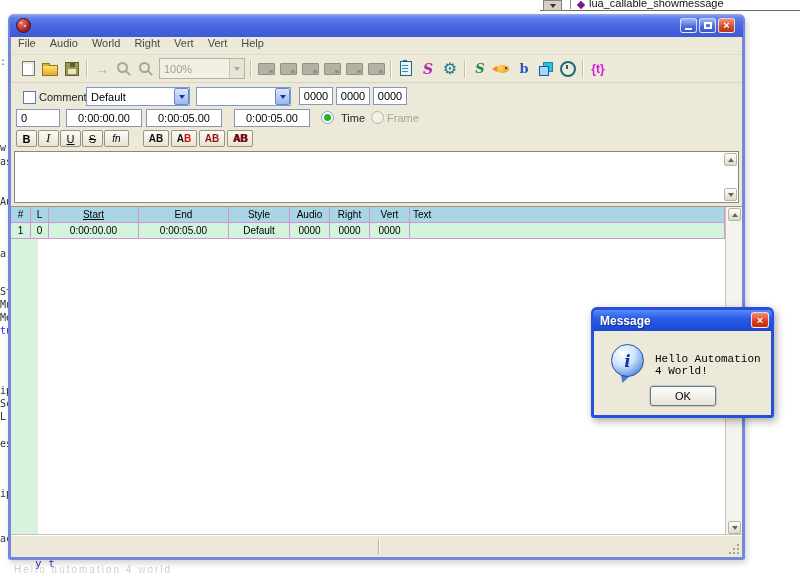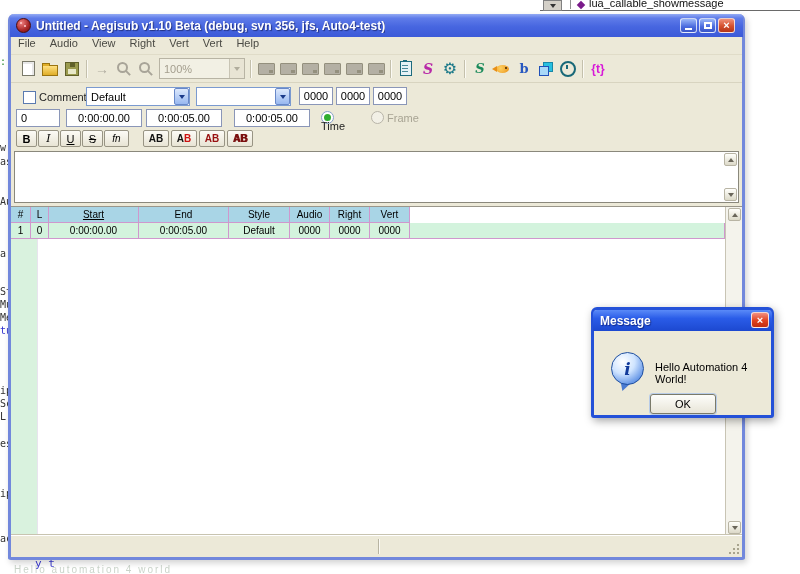--- a/index.html
+++ b/index.html
@@ -118,32 +118,32 @@
   #grid-sb .mini-sb{right:1px;}
   
   #statusbar{position:absolute;left:0;bottom:0;right:0;height:21px;background:#ece9d8;border-top:1px solid #fff;box-shadow:0 -1px 0 #c8c4b0;}
   #sb-sep{position:absolute;left:367px;top:3px;width:1px;height:15px;background:#b8b4a2;border-right:1px solid #fbfaf4;}
   #grip{position:absolute;right:1px;bottom:1px;width:13px;height:13px;}
   #grip::after{content:"";position:absolute;width:2px;height:2px;background:#a8a48e;bottom:2px;right:2px;
         box-shadow:0 -4px #a8a48e,-4px 0 #a8a48e,0 -8px #a8a48e,-8px 0 #a8a48e,-4px -4px #a8a48e;}
   
   #dialog{position:absolute;left:591px;top:307px;width:183px;height:111px;box-sizing:border-box;z-index:50;
         border:3px solid #2451d8;border-radius:6px 6px 3px 3px;background:#ece9d8;box-shadow:2px 3px 8px rgba(0,0,0,.35);}
-  #dlg-title{height:21px;margin:-0px -1px 8px -1px;border-radius:4px 4px 0 0;display:flex;align-items:center;
+  #dlg-title{height:21px;margin:-0px -1px 0 -1px;border-radius:4px 4px 0 0;display:flex;align-items:center;
         background:linear-gradient(#5a8af8 0%,#2a5ce8 40%,#1c48d0 100%);position:relative;}
   #dlg-title .t{color:#fff;font-weight:bold;font-size:12px;padding-left:7px;text-shadow:1px 1px 1px rgba(0,0,60,.5);}
   #dlg-close{position:absolute;top:2px;right:3px;width:18px;height:16px;border-radius:3px;border:1px solid rgba(255,255,255,.8);
         background:linear-gradient(#f49080,#e0401e 55%,#c02c10);display:flex;align-items:center;justify-content:center;box-sizing:border-box;}
   #dlg-body{position:relative;height:84px;}
   #info-icon{position:absolute;left:17px;top:13px;width:31px;height:31px;border-radius:50%;border:1px solid #2050a0;
         background:radial-gradient(circle at 35% 28%,#ffffff,#cfe4ff 40%,#6a9ae8 75%,#2a5ac0);
         display:flex;align-items:center;justify-content:center;}
   #info-icon .i{font-family:"DejaVu Serif",serif;font-weight:bold;font-size:17px;color:#123a9a;}
   #info-tail{position:absolute;left:24px;top:43px;width:0;height:0;border:5px solid transparent;border-top:9px solid #4a7ad0;transform:rotate(18deg);}
-  #dlg-msg{position:absolute;left:61px;top:22px;width:115px;color:#000;}
+  #dlg-msg{position:absolute;left:61px;top:22px;width:115px;color:#000;font-family:Liberation Mono, monospace;}
   #dlg-ok{position:absolute;left:56px;top:55px;width:66px;height:20px;border:1px solid #7a7a6a;border-radius:3px;
         background:linear-gradient(#fdfdfa,#e8e5d8);box-shadow:0 0 0 1px #b8cce8;display:flex;align-items:center;justify-content:center;box-sizing:border-box;}
 </style>
 </head>
 <body>
 
 <div id="bg-top">
   <div class="hline"></div>
   <div id="ide-dd">
       <span class="tri"></span>
@@ -168,36 +168,35 @@
     <span class="frag" style="top: 438px; color: rgb(51, 51, 51);">es</span>
     <span class="frag" style="top: 488px; color: rgb(51, 51, 51);">ip</span>
     <span class="frag" style="top: 533px; color: rgb(51, 51, 51);">ac</span>
   </div>
 <div id="frag-blue">y t</div>
 <div id="frag-faint">Hello automation 4 world</div>
 
 <div id="win">
   <div id="titlebar">
     <div id="app-icon"></div>
-    <div id="title-text">Untitled - Aegisub v1.10 Beta (debug, svn 356, jfs, Auto4-test)</div>
     <div class="cap-btn cap-blue" id="btn-min">
         <span class="g"></span>
       </div>
     <div class="cap-btn cap-blue" id="btn-max">
         <span class="g"></span>
       </div>
     <div class="cap-btn" id="btn-close">
         <span class="xch">×</span>
       </div>
   </div>
 
   <div id="menubar">
       <span class="menu-item">File</span>
       <span class="menu-item">Audio</span>
-      <span class="menu-item">View</span>
+      <span class="menu-item">World</span>
       <span class="menu-item">Right</span>
       <span class="menu-item">Vert</span>
       <span class="menu-item">Vert</span>
       <span class="menu-item">Help</span>
     </div>
 
   <div id="toolbar">
     <div class="ti">
         <div class="ic-page"></div>
       </div>
@@ -293,21 +292,21 @@
         <div class="xfield">0000</div>
         <div class="xfield">0000</div>
         <div class="xfield">0000</div>
       </div>
 
     <div class="xfield" style="left:5px;top:26px;width:44px;">0</div>
     <div class="xfield ctr" style="left:55px;top:26px;width:76px;">0:00:00.00</div>
     <div class="xfield ctr" style="left:135px;top:26px;width:76px;">0:00:05.00</div>
     <div class="xfield ctr" style="left:223px;top:26px;width:76px;">0:00:05.00</div>
     <div class="rad sel" style="left:310px;top:28px;"></div>
-    <div class="lbl" style="left:310px;top:29px;margin-top:8px;">Time</div>
+    <div class="lbl" style="left:330px;top:29px;">Time</div>
     <div class="rad dis" style="left:360px;top:28px;"></div>
     <div class="lbl" style="left:376px;top:29px;color:#a8a494;">Frame</div>
 
     <div class="fbtn" style="left:5px;top:47px;">
         <span class="b">B</span>
       </div>
     <div class="fbtn" style="left:27px;top:47px;">
         <span class="i">I</span>
       </div>
     <div class="fbtn" style="left:49px;top:47px;">
@@ -351,20 +350,21 @@
     <div id="grid-main">
       <div id="grid-header">
           <div class="gcell" style="width: 20px;">#</div>
           <div class="gcell" style="width: 18px;">L</div>
           <div class="gcell" style="width: 90px; text-decoration: underline;">Start</div>
           <div class="gcell" style="width: 90px;">End</div>
           <div class="gcell" style="width: 61px;">Style</div>
           <div class="gcell" style="width: 40px;">Audio</div>
           <div class="gcell" style="width: 40px;">Right</div>
           <div class="gcell" style="width: 40px;">Vert</div>
+          <div class="gcell flex">Text</div>
         </div>
       <div id="grid-rows">
           <div class="grow">
             <div class="gcell" style="width: 20px;">1</div>
             <div class="gcell" style="width: 18px;">0</div>
             <div class="gcell" style="width: 90px;">0:00:00.00</div>
             <div class="gcell" style="width: 90px;">0:00:05.00</div>
             <div class="gcell" style="width: 61px;">Default</div>
             <div class="gcell" style="width: 40px;">0000</div>
             <div class="gcell" style="width: 40px;">0000</div>

